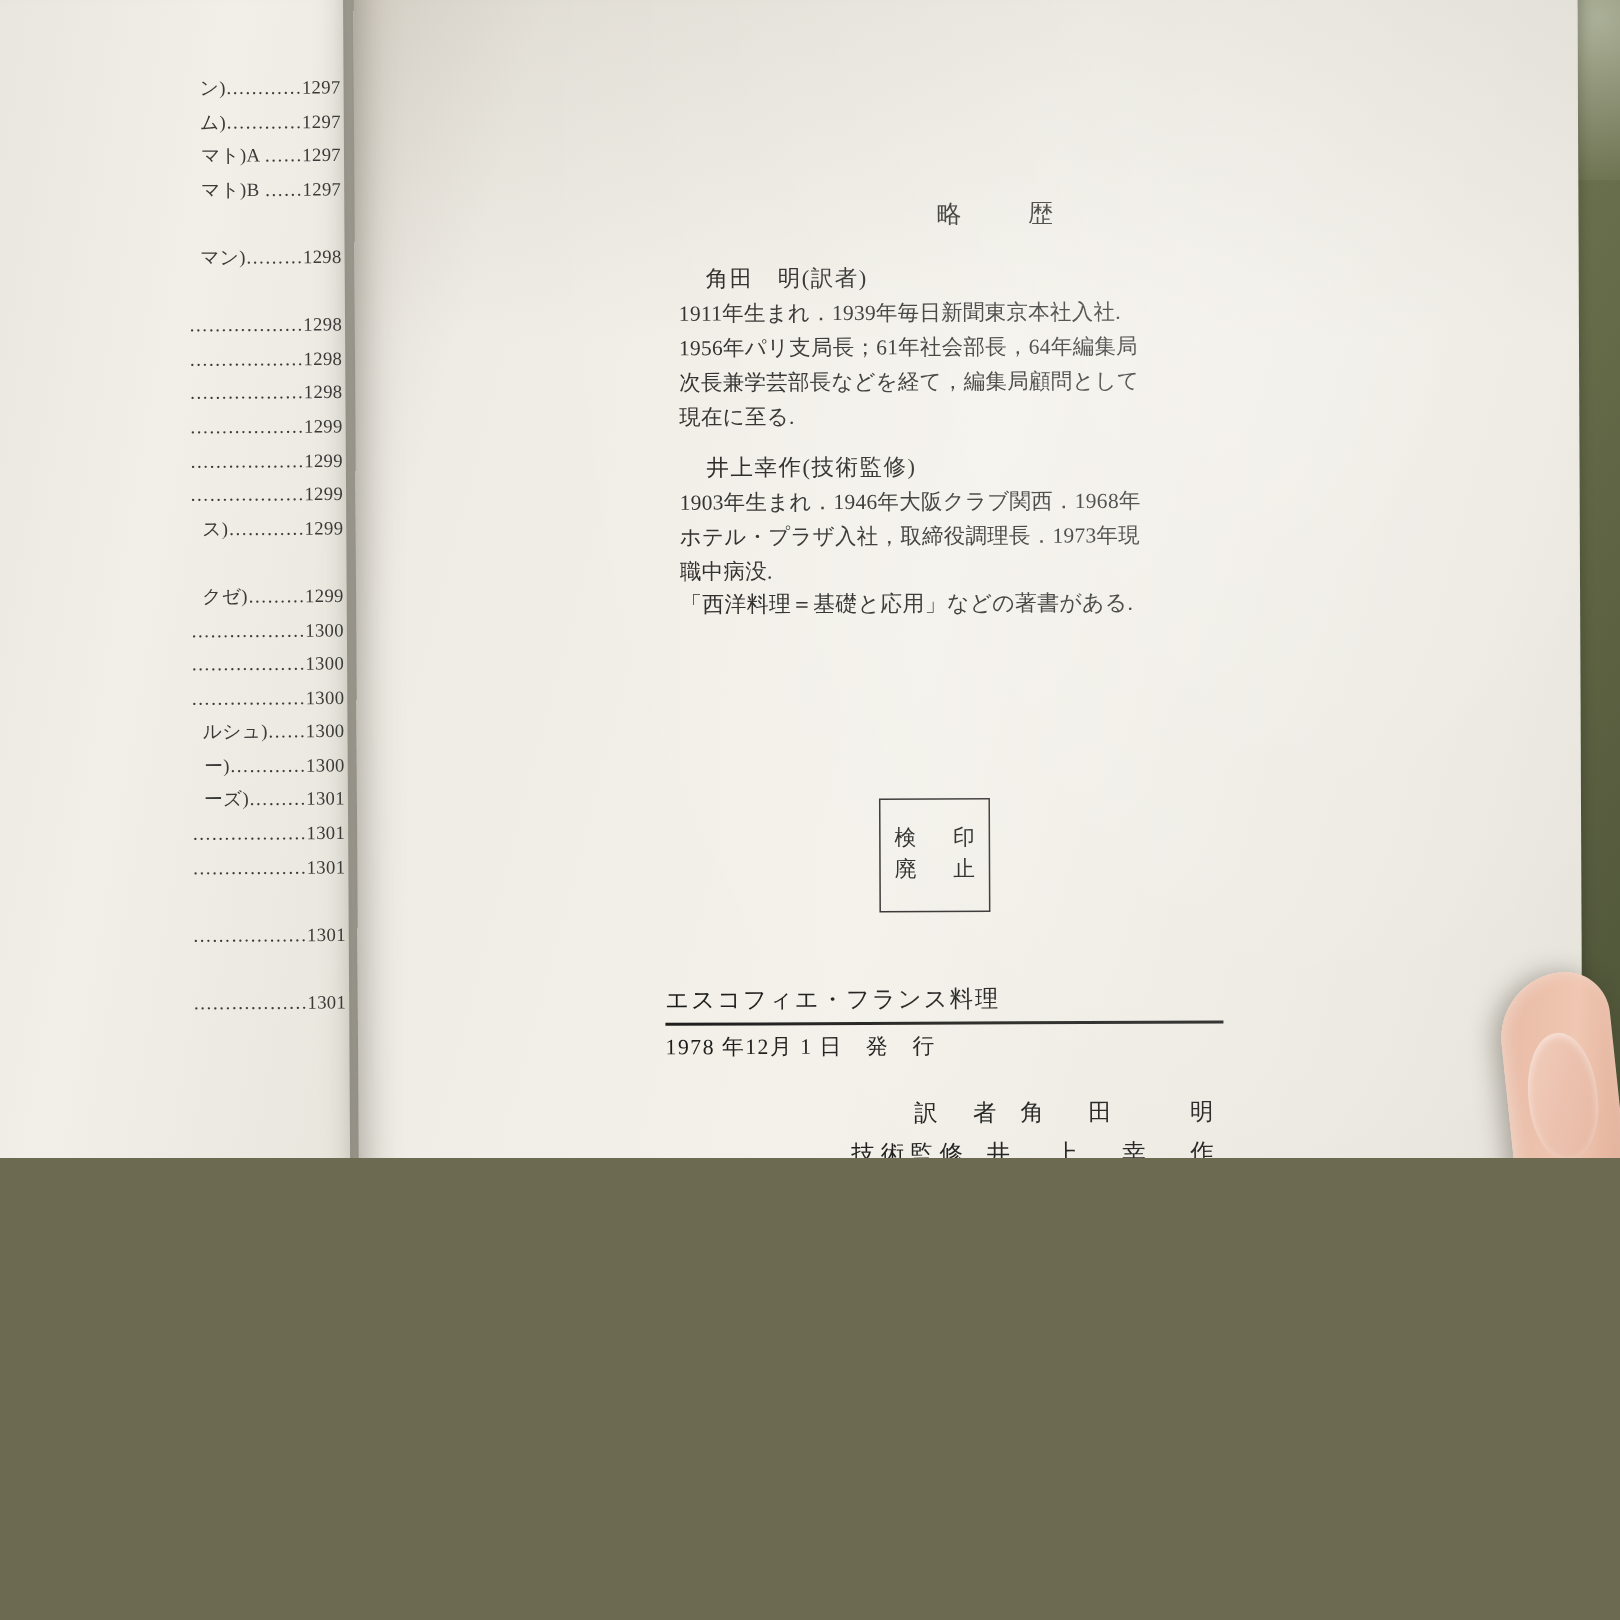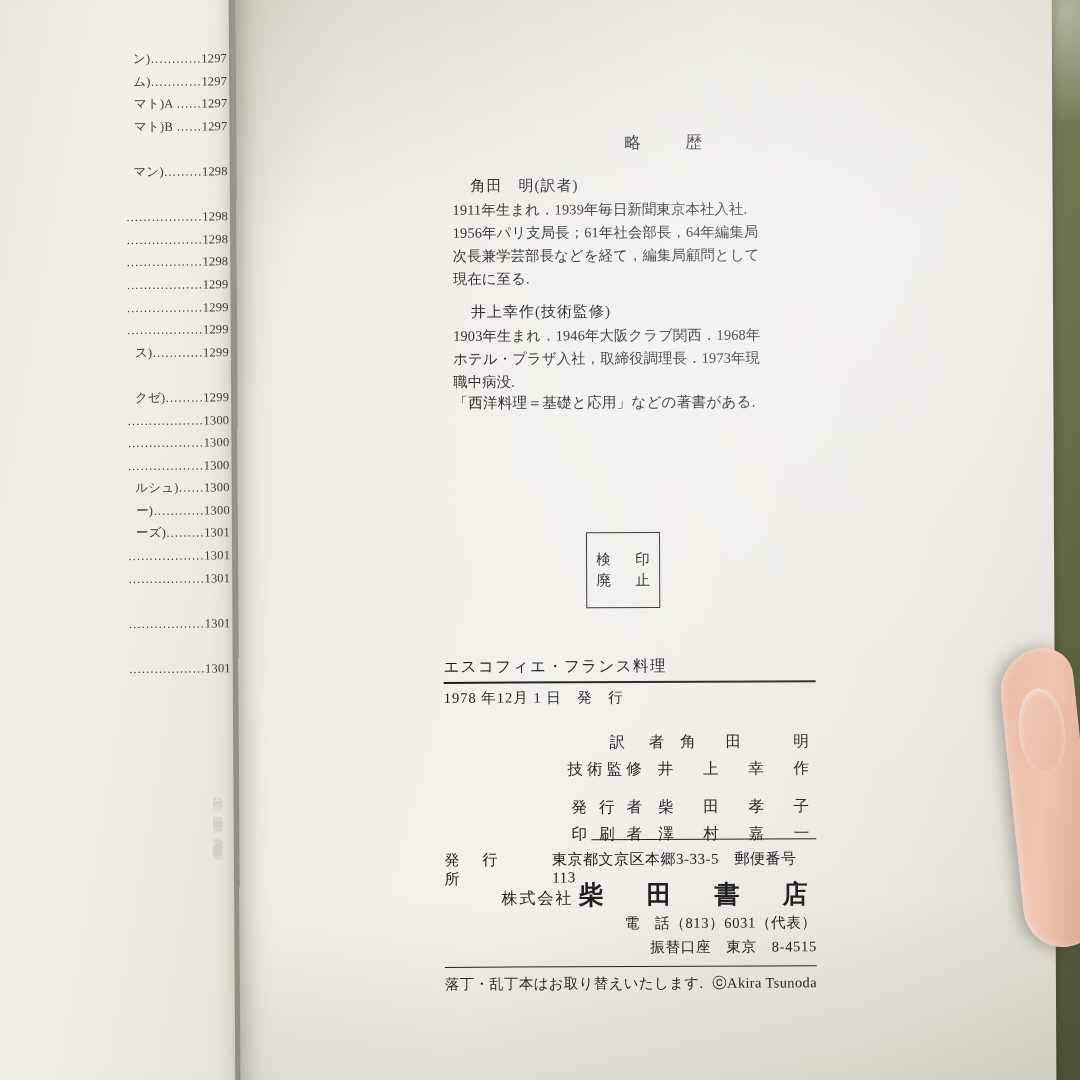--- a/index.html
+++ b/index.html
@@ -10,21 +10,21 @@
   body {
     width: 1080px;
     height: 1080px;
     overflow: hidden;
     font-family: "Liberation Serif", "DejaVu Serif", serif;
   }
 
   #photo {
     position: relative;
     width: 1080px;
-    height: 1080px;
+    height: 772px;
     overflow: hidden;
     background: linear-gradient(120deg, #8d8f6e 0%, #a8a57e 35%, #6e7350 70%, #4d5336 100%);
   }
 
   
   .left-page {
     position: absolute;
     left: -18px;
     top: -12px;
     width: 258px;

